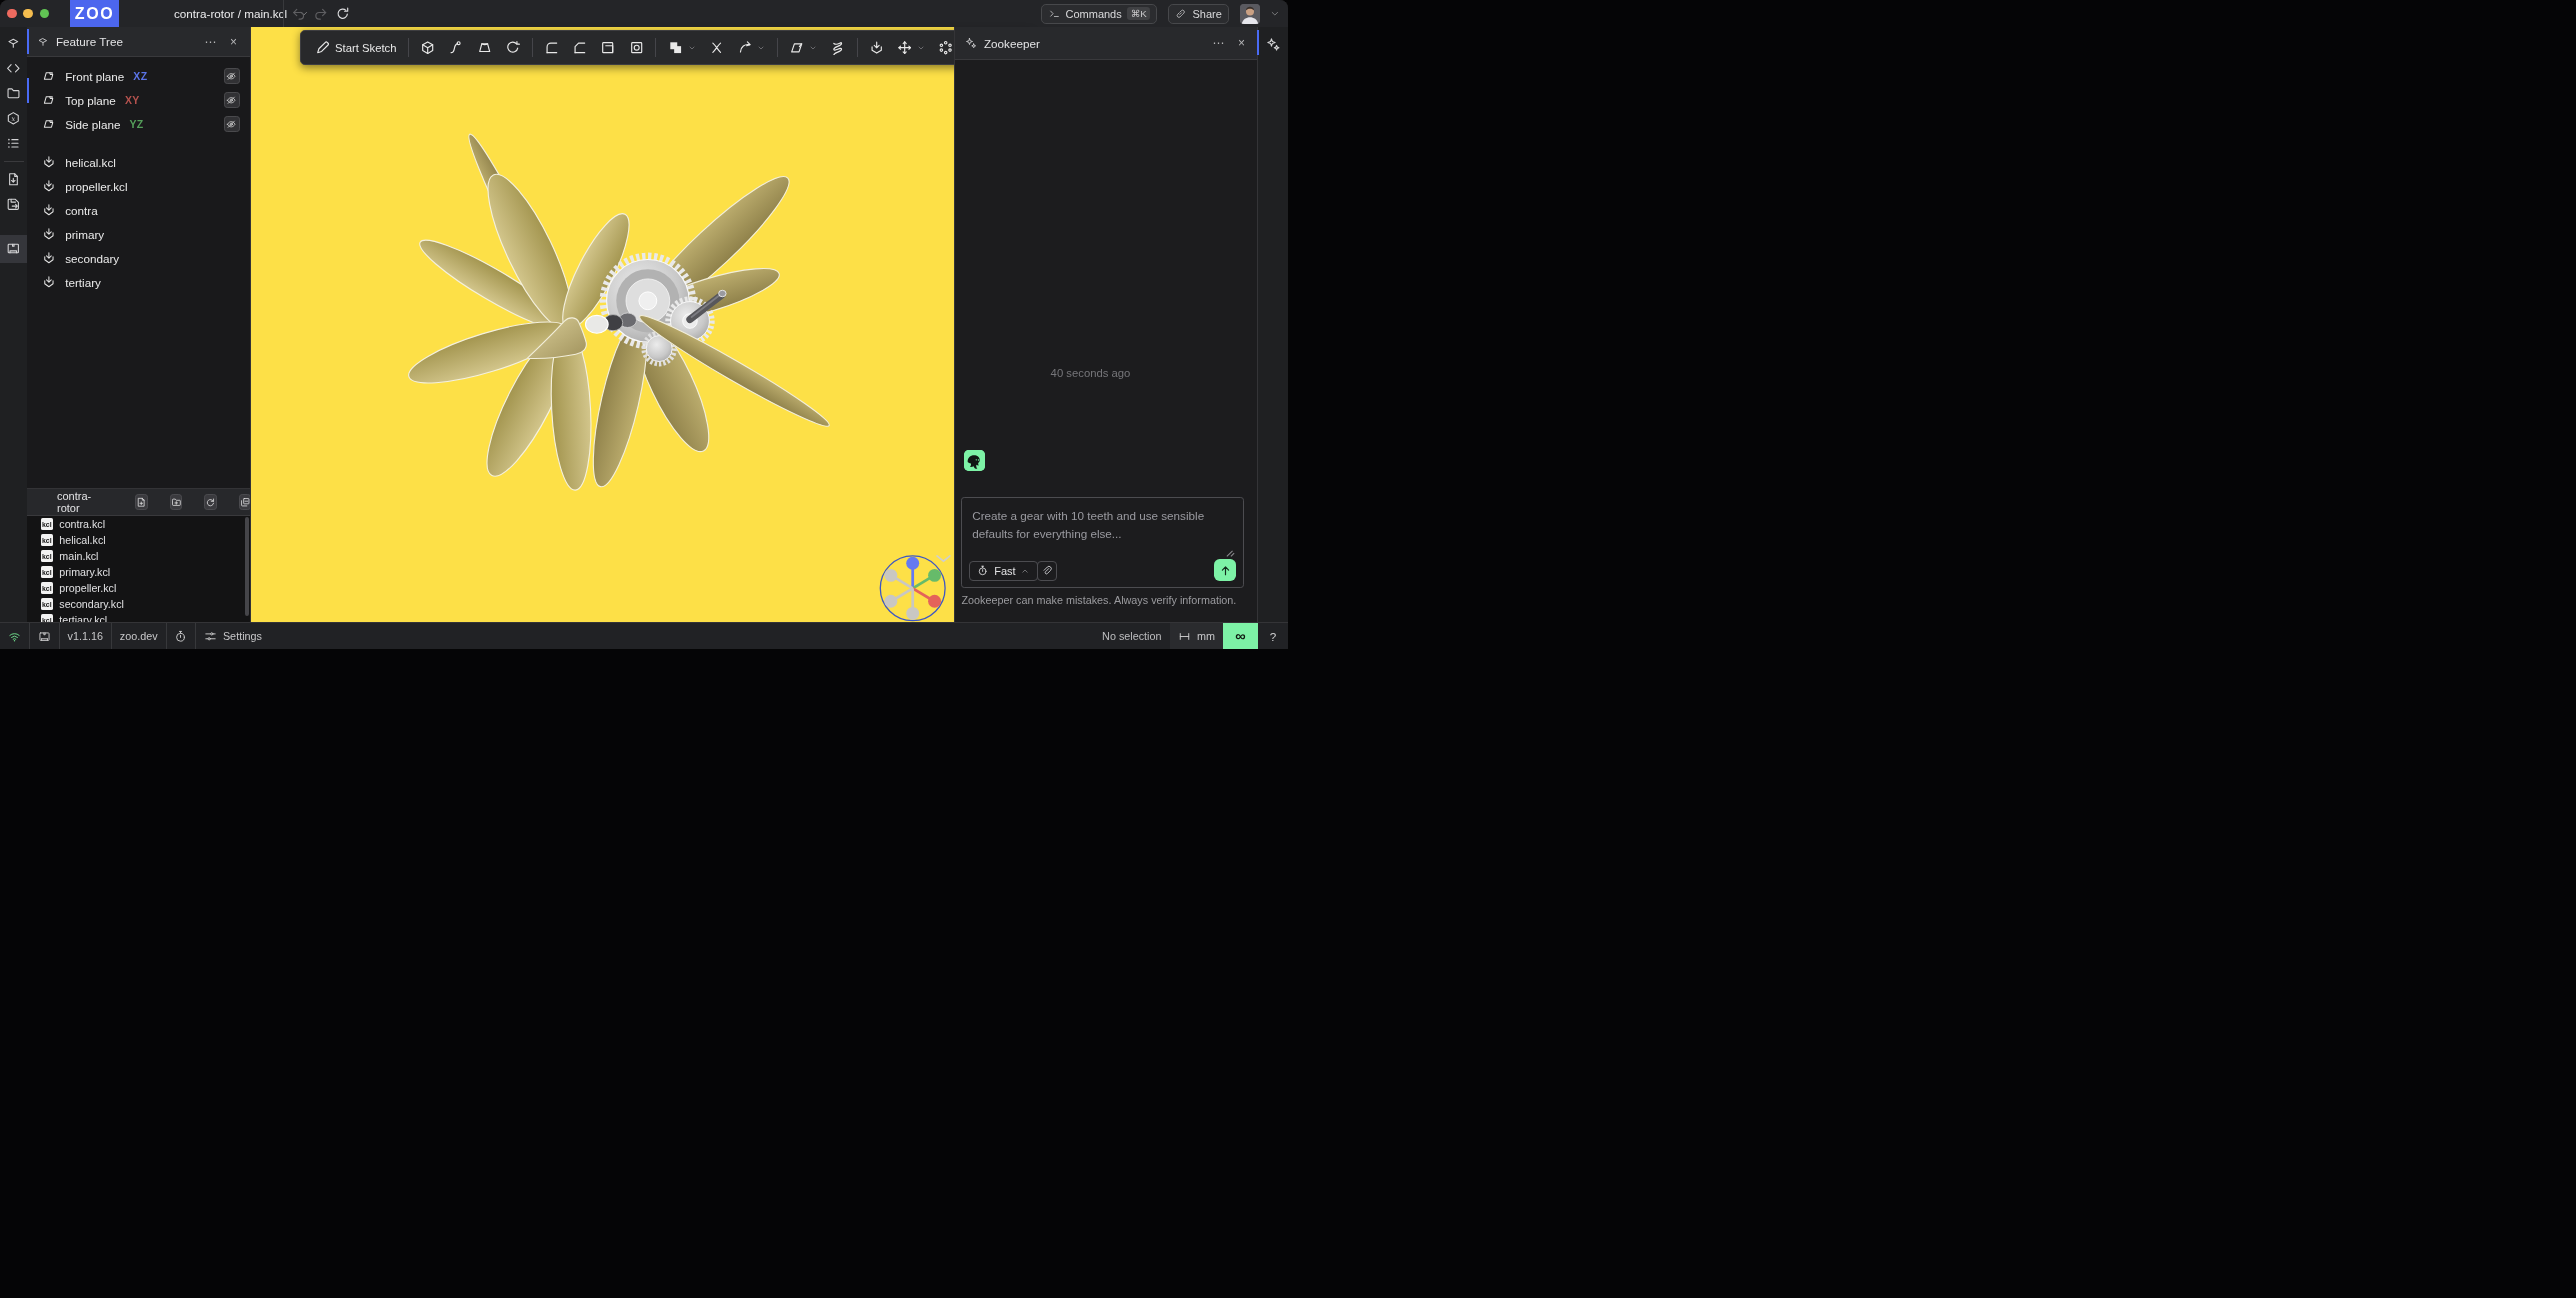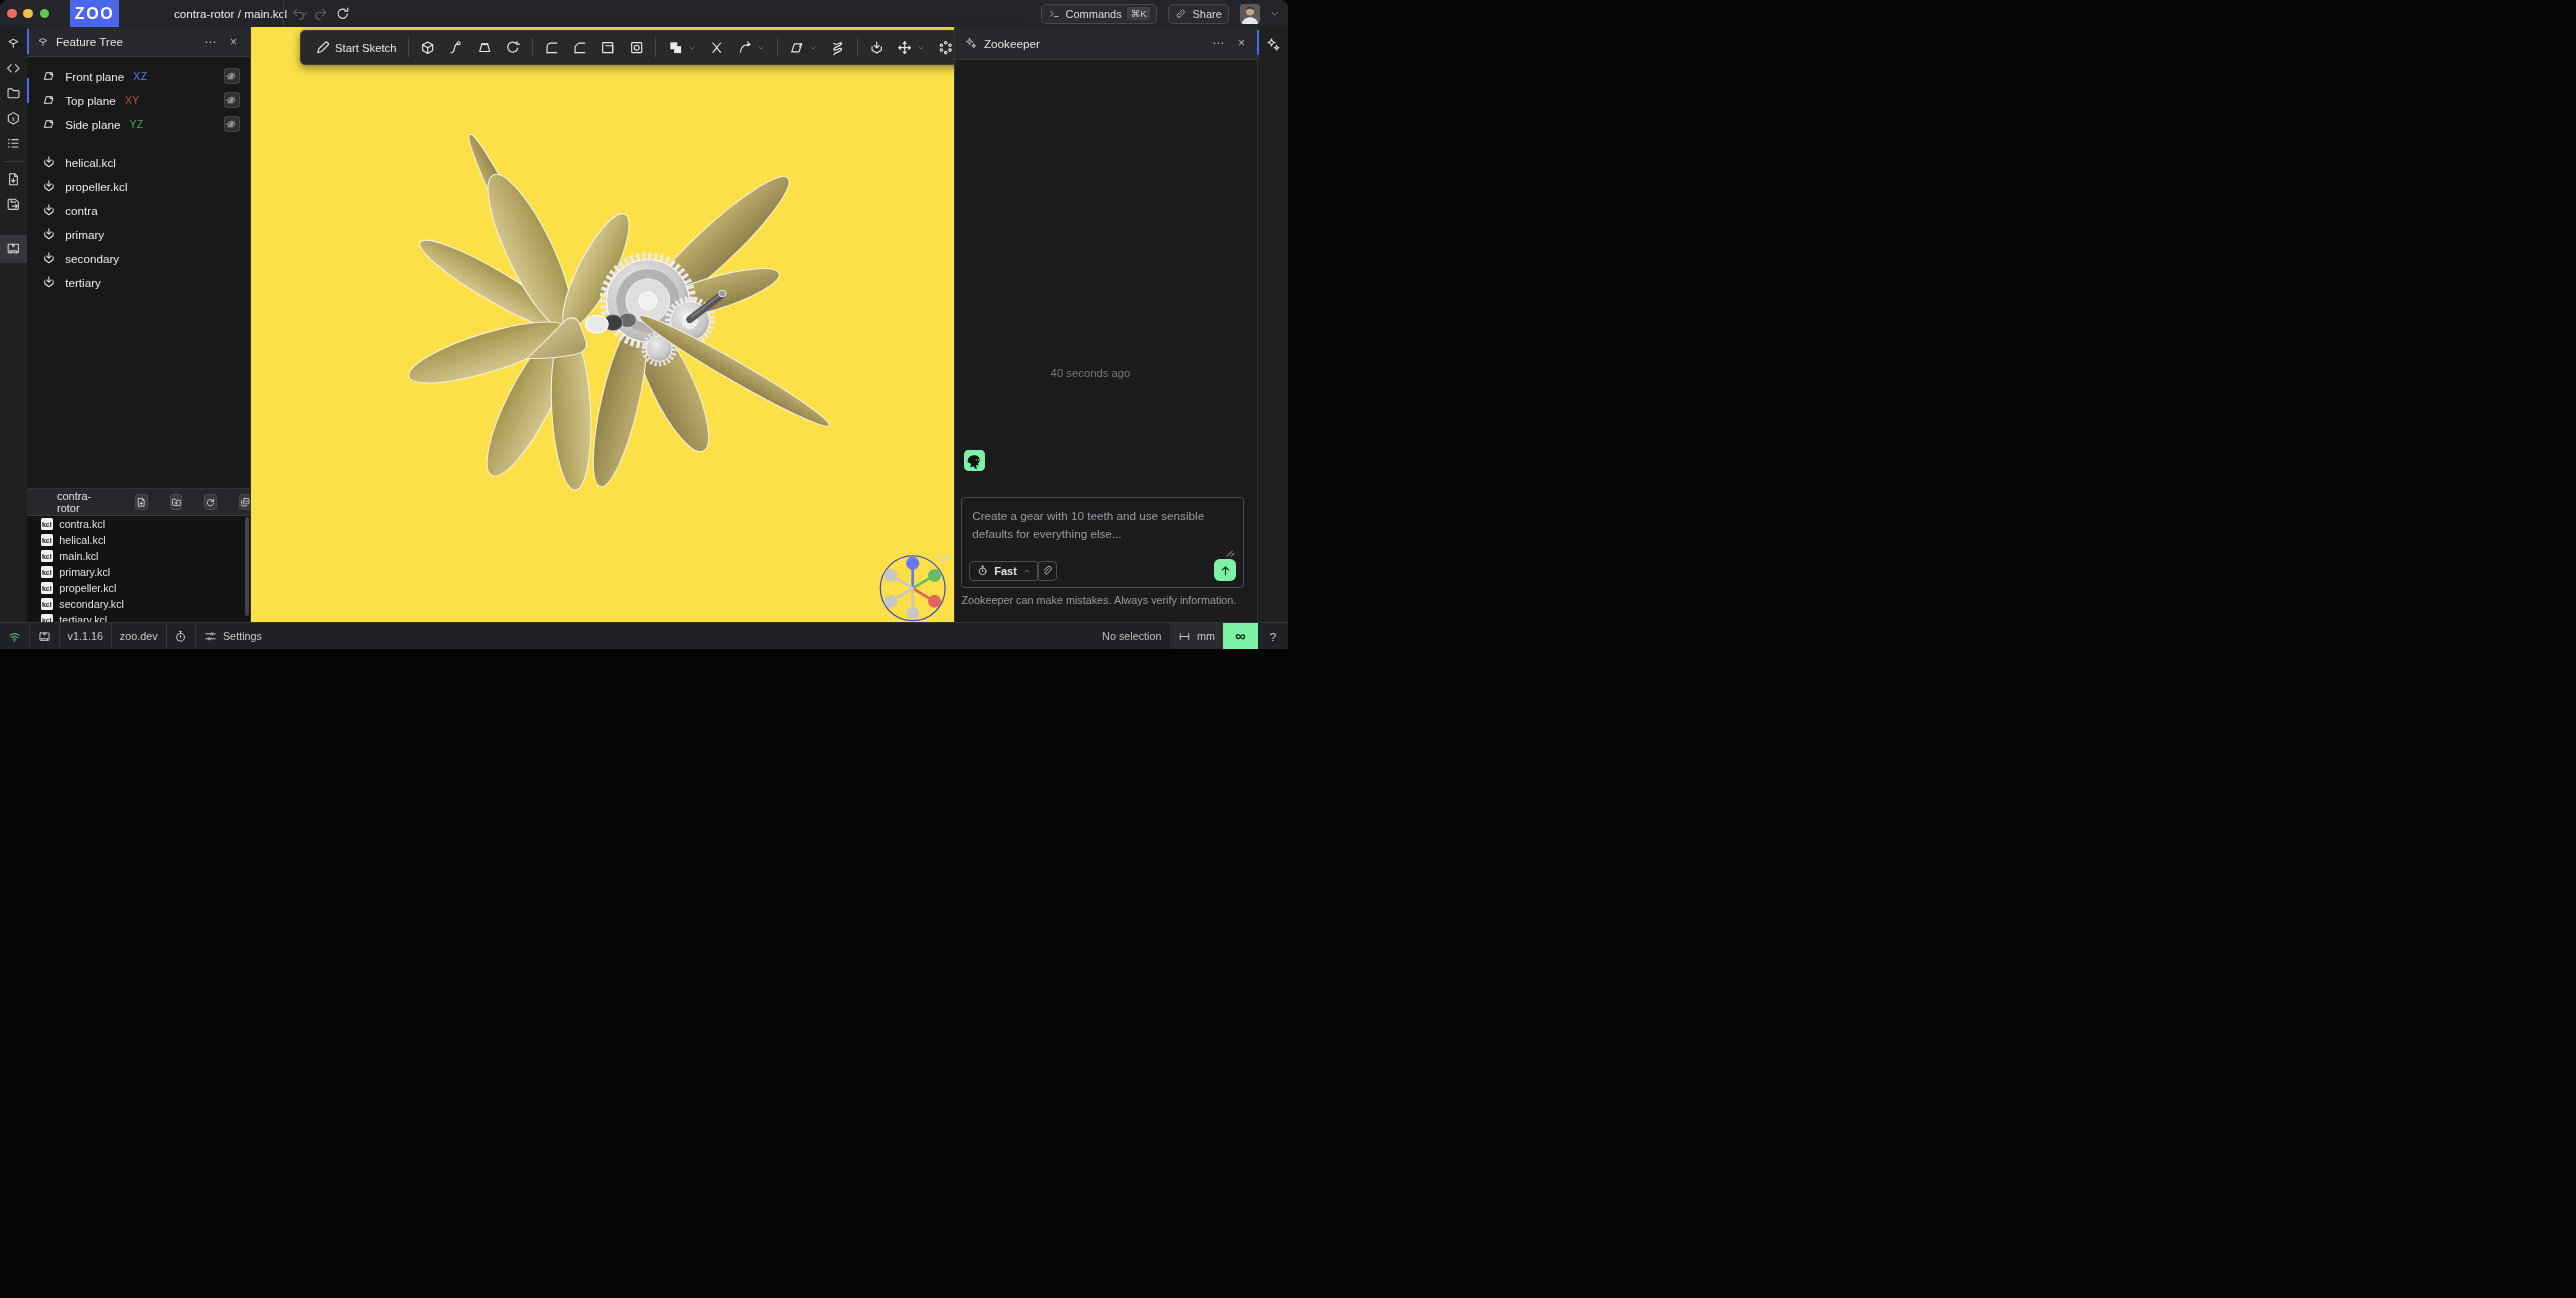--- a/index.html
+++ b/index.html
@@ -50,21 +50,21 @@
   .panel-hdr .hico{width:12px;height:12px;color:#cfcfd1}
   .hdr-sp{flex:1}
   .hdr-btn{color:#b6b6b8;font-size:12px;background:none;border:none;padding:0 3.2px;line-height:1;}
 
   .feature-panel{position:absolute;left:27px;top:27px;width:223px;height:461px;background:#19191b;
                  border-right:0.8px solid #333336;border-bottom:0.8px solid #333336;}
   .ft-body{padding-top:7.3px;}
   .ft-row{display:flex;align-items:center;height:24px;padding:0 10.5px 0 15.4px;gap:9px;
           font-size:11.7px;color:#eaeaea;}
   .ft-row .fico{width:13.8px;height:13.8px;color:#e2e2e2}
-  .ft-axis{font-weight:normal;font-size:10.5px;letter-spacing:0.4px;}
+  .ft-axis{font-weight:bold;font-size:10.5px;letter-spacing:0.4px;}
   .eye-btn{margin-left:auto;width:16px;height:16px;border:0.8px solid #4a4a4d;background:#313134;
            border-radius:3.2px;color:#d8d8d8;display:flex;align-items:center;justify-content:center;padding:0;}
   .eye-btn .ic{width:10.5px;height:10.5px}
   .ft-gap{height:13.8px}
 
   .files-panel{position:absolute;left:27px;top:489px;width:223px;bottom:26px;background:#131314;
                border-right:0.8px solid #333336;overflow:hidden;}
   .files-panel .panel-hdr{height:26px;background:#27282b;padding:0 8px;gap:22px;font-size:11px;}
   .fp-btn{width:16px;height:16px;background:#3a3a3e;border:0.8px solid #4a4a4e;border-radius:3.2px;
           color:#e5e5e7;display:flex;align-items:center;justify-content:center;padding:0;}
@@ -99,21 +99,21 @@
              background:#7df2a6;overflow:hidden;}
   .zk-input{position:absolute;left:5.7px;top:470px;width:283px;height:91px;border:0.8px solid #4c4c50;
             border-radius:3.2px;box-sizing:border-box;background:#1c1c1e;}
   .zk-input textarea{position:absolute;left:0;top:0;width:100%;height:50px;background:transparent;
             border:none;outline:none;resize:none;color:#dcdcde;font-size:11.7px;line-height:1.5;
             font-family:"Liberation Sans",sans-serif;padding:9px 10.5px;box-sizing:border-box;}
   .zk-input textarea::placeholder{color:#9a9aa0;}
   .resize-grip{position:absolute;right:7.3px;top:52px;width:9px;height:7.3px;color:#8a8a8e}
   .fast-btn{position:absolute;left:7.3px;bottom:6.5px;height:20px;display:flex;align-items:center;gap:5.7px;
             padding:0 7.3px;background:transparent;border:0.8px solid #4c4c50;border-radius:4px;
-            color:#e2e2e4;font-size:11px;font-weight:bold;}
+            color:#e2e2e4;font-size:11px;}
   .fast-btn .ic{width:11.3px;height:11.3px}
   .clip-btn{position:absolute;left:75px;bottom:6.5px;width:20px;height:20px;border:0.8px solid #4c4c50;
             border-radius:4px;background:transparent;color:#dadade;display:flex;align-items:center;
             justify-content:center;padding:0;}
   .clip-btn .ic{width:11.3px;height:11.3px}
   .send-btn{position:absolute;right:6.5px;bottom:5.7px;width:22px;height:22px;border:none;border-radius:5.7px;
             background:#7df2a6;color:#12291b;display:flex;align-items:center;justify-content:center;padding:0;}
   .send-btn .ic{width:13px;height:13px}
   .zk-disclaimer{position:absolute;left:6.5px;top:567px;right:6.5px;font-size:10.8px;color:#9b9b9f;}
 

